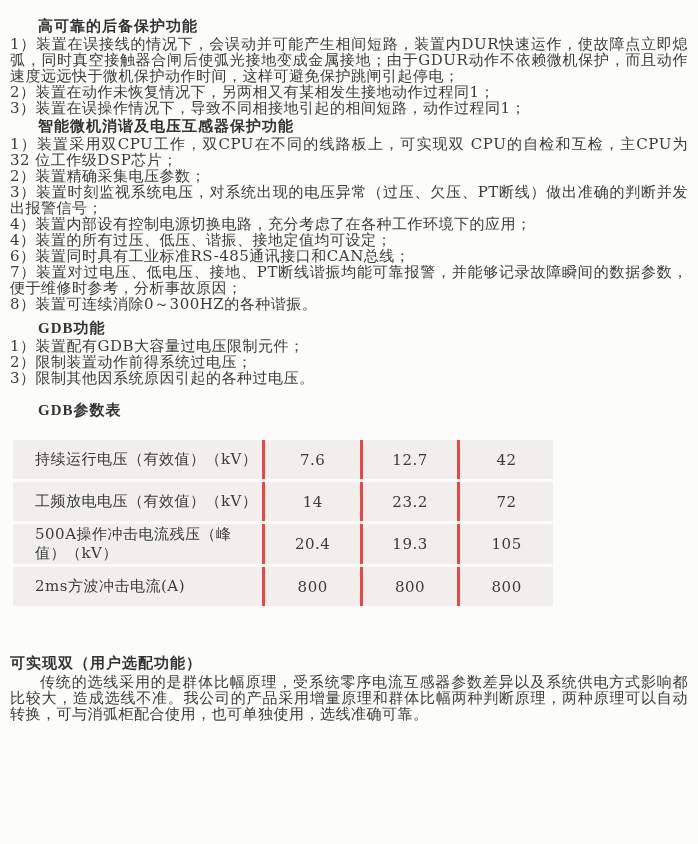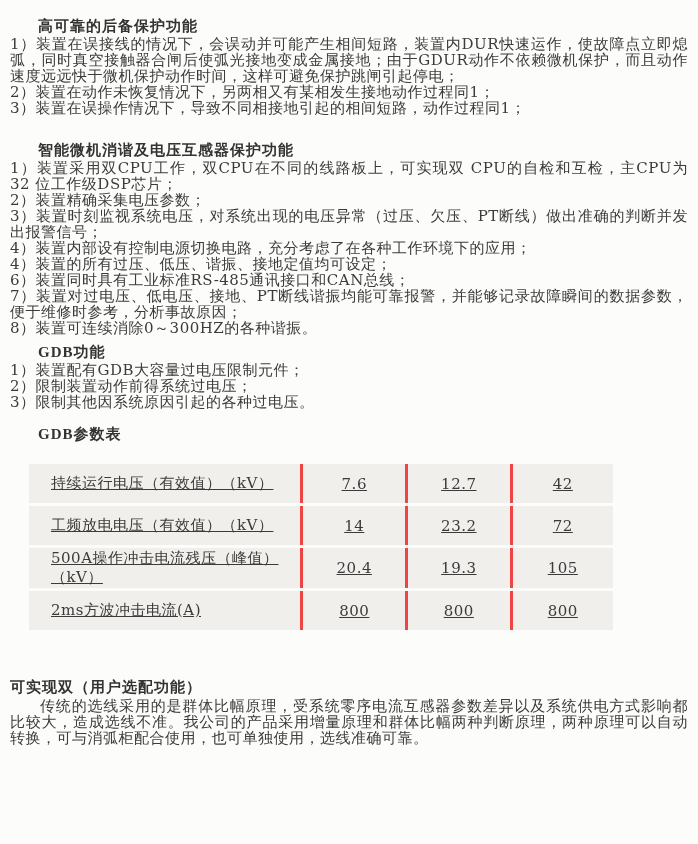--- a/index.html
+++ b/index.html
@@ -34,30 +34,29 @@
     font-size: 15px;
     line-height: 16px;
     text-align: justify;
     text-align-last: left;
     letter-spacing: 0.5px;
   }
   .para {
     text-indent: 2em;
   }
   .section-1 { margin-top: 0; }
-  .section-2 { margin-top: 24px; }
+  .section-2 { }
   .section-3 { margin-top: 6px; }
   .table-heading { margin-top: 14px; }
   .params-table {
     border-collapse: separate;
     border-spacing: 0 3px;
-    width: 584px;
-    margin-left: 19px;
+    width: 540px;
+    margin-left: 3px;
     margin-top: 17px;
-    text-decoration: underline;
   }
   .params-table td {
     background: #f0efec;
     height: 37px;
     font-size: 15px;
     color: #3b3b3b;
     letter-spacing: 0.5px;
   }
   .params-table td.label-cell {
     width: 305px;

